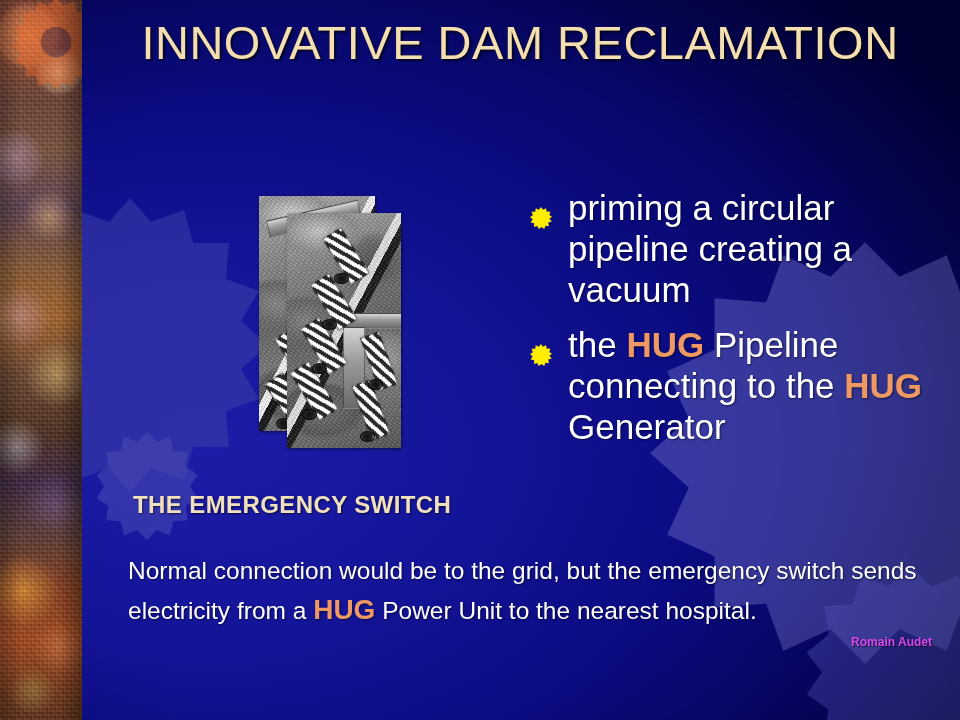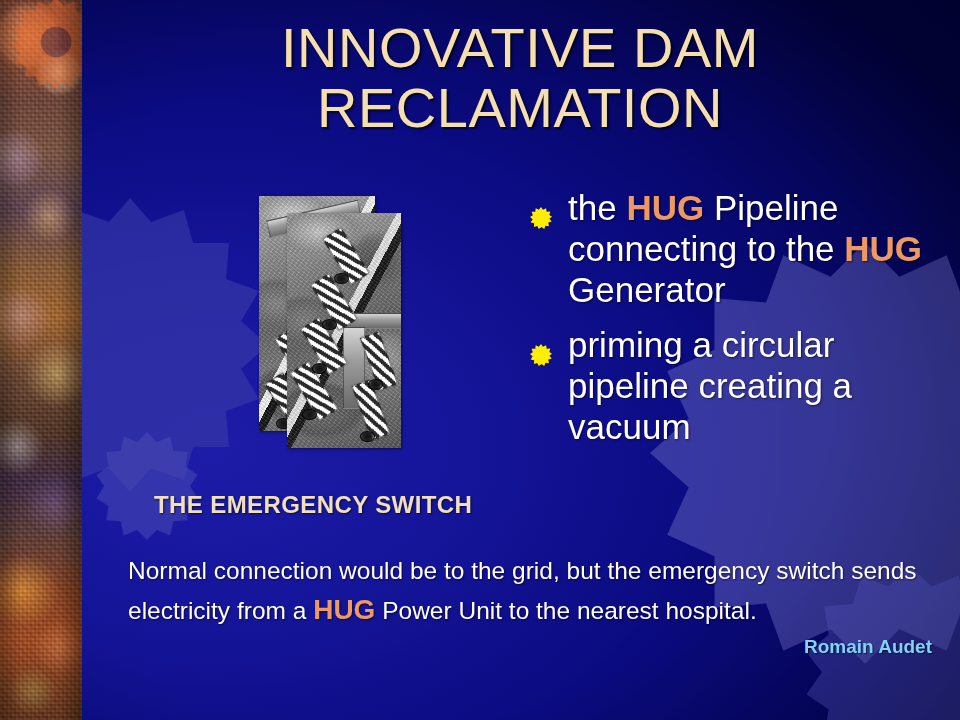--- a/index.html
+++ b/index.html
@@ -94,21 +94,21 @@
     background: linear-gradient(90deg, rgba(0,0,0,0.25) 0%, rgba(0,0,0,0) 25%, rgba(0,0,0,0) 72%, rgba(0,0,0,0.35) 100%);
   }
 
   
   .title {
     position: absolute;
     left: 120px;
     top: 18px;
     width: 800px;
     text-align: center;
-    font-size: 56px;
+    font-size: 47px;
     font-weight: 400;
     line-height: 1.08;
     letter-spacing: 0.5px;
     color: #f3dfb2;
     text-shadow: 2px 2px 2px rgba(0,0,0,0.65), 0 0 1px rgba(120,80,20,0.8);
   }
 
   
   .photo-wrap {
     position: absolute;
@@ -188,21 +188,21 @@
     left: 2px;
     top: 9px;
     width: 22px;
     height: 22px;
   }
   .hug { color: #ee9963; font-weight: bold; }
 
   
   .caption {
     position: absolute;
-    left: 154px;
+    left: 133px;
     top: 491px;
     font-size: 24px;
     font-weight: bold;
     letter-spacing: 0.4px;
     color: #f0e0bd;
     text-shadow: 1px 1px 2px rgba(0,0,0,0.6);
   }
 
   
   .footnote {
@@ -218,23 +218,23 @@
   .footnote .hug { font-size: 28px; }
 
   
   .credit {
     position: absolute;
     right: 28px;
     top: 634px;
     text-align: right;
   }
   .credit-name {
-    font-size: 19px;
+    font-size: 12px;
     font-weight: bold;
-    color: #7dd3fc;
+    color: #d946ef;
     text-shadow: 1px 1px 1px rgba(0,0,0,0.6);
     line-height: 1.4;
   }
   .credit-mail {
     font-size: 14.5px;
     font-weight: bold;
     color: #d3a05c;
     text-decoration: underline;
     line-height: 1.4;
     cursor: pointer;
@@ -336,30 +336,30 @@
   <div class="caption">THE EMERGENCY SWITCH</div>
 
   <div class="bullets">
 
     <div class="bullet">
       <span class="bullet-mark">
         <svg width="22" height="22" viewBox="0 0 100 100">
           <path fill="#ffee00" d="M50 0 L59 13 L73 6 L76 22 L92 20 L88 36 L100 44 L88 53 L99 66 L83 71 L86 88 L70 85 L65 100 L52 91 L40 100 L33 86 L18 91 L19 74 L3 70 L12 56 L0 46 L13 37 L7 22 L24 22 L26 6 L40 13 Z"></path>
         </svg>
       </span>
-      <span><span>the </span><span class="hug">HUG</span><span> Pipeline connecting to the </span><span class="hug">HUG</span><span> Generator</span></span>
+      <span>priming a circular pipeline creating a vacuum</span>
     </div>
 
     <div class="bullet">
       <span class="bullet-mark">
         <svg width="22" height="22" viewBox="0 0 100 100">
           <path fill="#ffee00" d="M50 0 L59 13 L73 6 L76 22 L92 20 L88 36 L100 44 L88 53 L99 66 L83 71 L86 88 L70 85 L65 100 L52 91 L40 100 L33 86 L18 91 L19 74 L3 70 L12 56 L0 46 L13 37 L7 22 L24 22 L26 6 L40 13 Z"></path>
         </svg>
       </span>
-      <span>priming a circular pipeline creating a vacuum</span>
+      <span><span>the </span><span class="hug">HUG</span><span> Pipeline connecting to the </span><span class="hug">HUG</span><span> Generator</span></span>
     </div>
 
   </div>
 
   <div class="footnote">
     <span>Normal connection would be to the grid, but the emergency switch sends electricity from a </span><span class="hug">HUG</span><span> Power Unit to the nearest hospital.</span>
   </div>
 
   <div class="credit">
     <div class="credit-name">Romain Audet</div>

